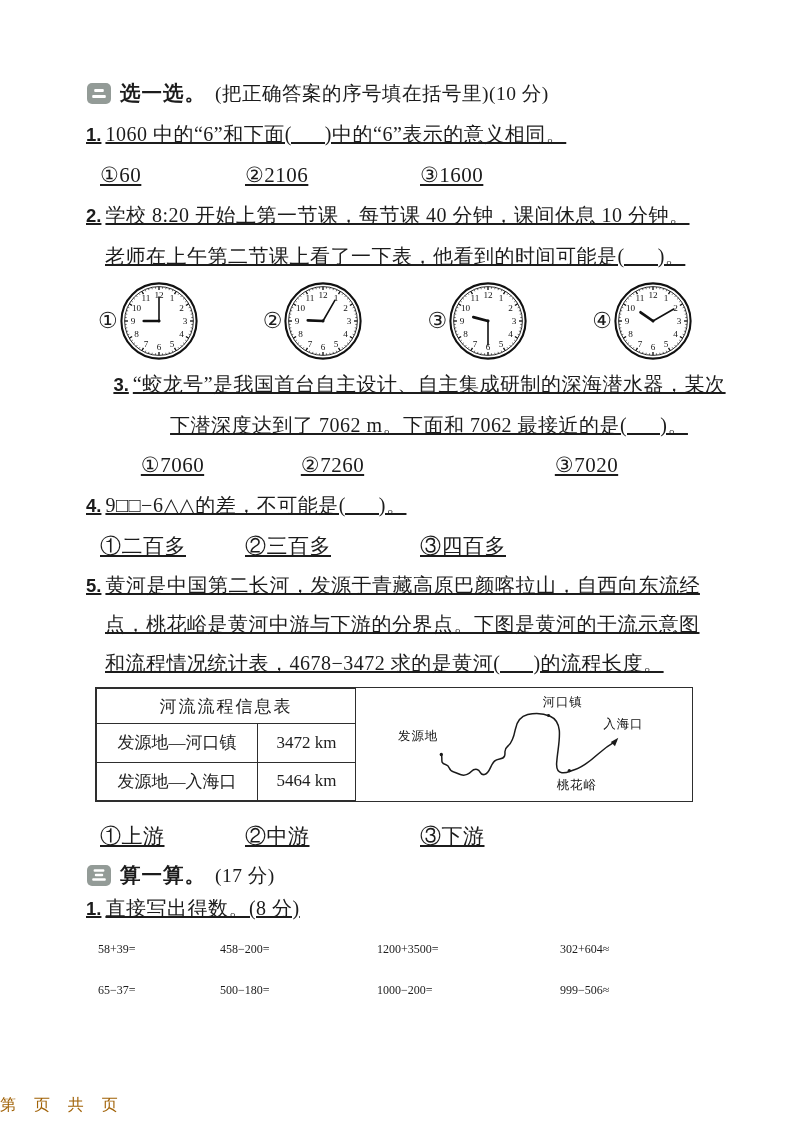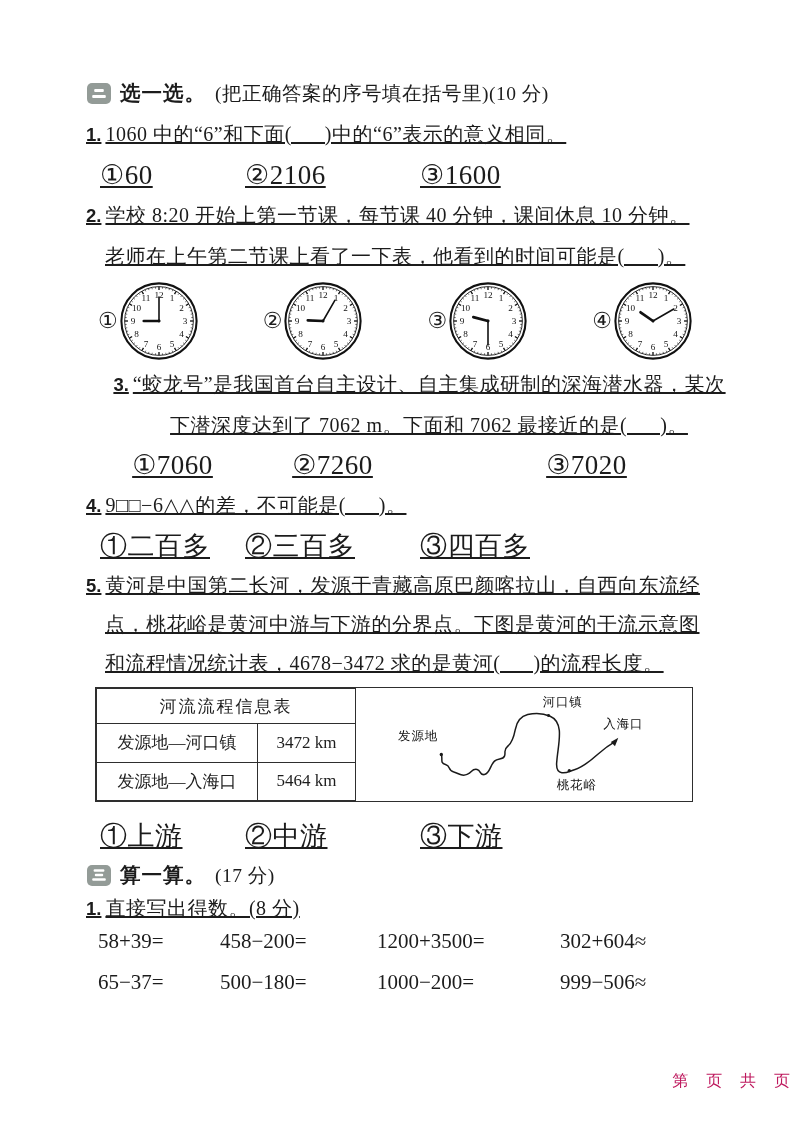--- a/index.html
+++ b/index.html
@@ -12,45 +12,45 @@
   .sec-icon svg{display:block;}
   .sec-title{font-weight:bold;font-family:"Liberation Sans","DejaVu Sans",sans-serif;font-size:20.5px;letter-spacing:1px;}
   .sec-subtitle{font-size:19.5px;letter-spacing:.5px;}
 
   
   .q{margin-left:38px;font-size:20px;letter-spacing:.5px;text-decoration:underline;}
   .q-line{line-height:40px;white-space:pre-wrap;}
   .q5 .q-line{line-height:39px;}
   .q-cont{margin-left:19px;}
   .qnum{font-weight:bold;font-family:"Liberation Sans","DejaVu Sans",sans-serif;font-size:18.5px;margin-right:4px;letter-spacing:0;}
-  .options{display:grid;grid-template-columns:145px 175px 1fr;margin-left:14px;line-height:40px;font-size:27px;}
+  .options{display:grid;grid-template-columns:145px 175px 1fr;margin-left:14px;line-height:40px;font-size:21px;}
 
   
   .clock-row{display:flex;align-items:center;margin-left:50px;margin-top:4px;height:82px;}
   .clock-group{display:flex;align-items:center;}
   .clock-group + .clock-group{margin-left:64px;}
   .clock-label{font-size:22px;margin-right:1px;line-height:1;}
   .clock-svg{width:80px;height:80px;display:block;}
 
   
   .figure{display:flex;box-sizing:border-box;width:598px;height:115px;margin-left:47px;margin-top:4px;border:1.8px solid #2e2e2e;background:#fff;}
   .fig-table{border-collapse:collapse;width:260px;flex:0 0 auto;}
   .fig-table td{border:1.5px solid #2e2e2e;text-align:center;font-size:17px;padding:0;}
   .t-title{height:31px;letter-spacing:2px;}
   .t-route{width:160px;height:34px;}
   .t-dist{width:97px;}
   .fig-diagram{flex:1;position:relative;}
   .river-svg{width:100%;height:100%;display:block;}
   .river-svg text{font-size:15px;fill:#111;letter-spacing:1px;}
 
   
-  .calc-grid{display:grid;grid-template-columns:122px 157px 183px auto;margin-left:50px;row-gap:17px;font-size:21px;line-height:24px;}
+  .calc-grid{display:grid;grid-template-columns:122px 157px 183px auto;margin-left:50px;margin-top:8px;row-gap:17px;font-size:12px;line-height:24px;}
   .calc-grid span{white-space:pre;}
 
-  .footer{position:absolute;left:0;right:0;bottom:30px;text-align:right;font-size:16px;font-family:"Liberation Sans","DejaVu Sans",sans-serif;letter-spacing:3px;white-space:pre;color:#be185d;}
+  .footer{position:absolute;left:0;right:0;bottom:6px;text-align:left;font-size:16px;font-family:"Liberation Sans","DejaVu Sans",sans-serif;letter-spacing:3px;white-space:pre;color:#a16207;}
 
   .mt6{margin-top:6px;} .mt8{margin-top:8px;} .mt14{margin-top:14px;} .mt2{margin-top:2px;text-align:center;}
 </style>
 </head>
 <body>
 
 <div class="page">
 
   <div class="section-header">
     <span class="sec-icon">

